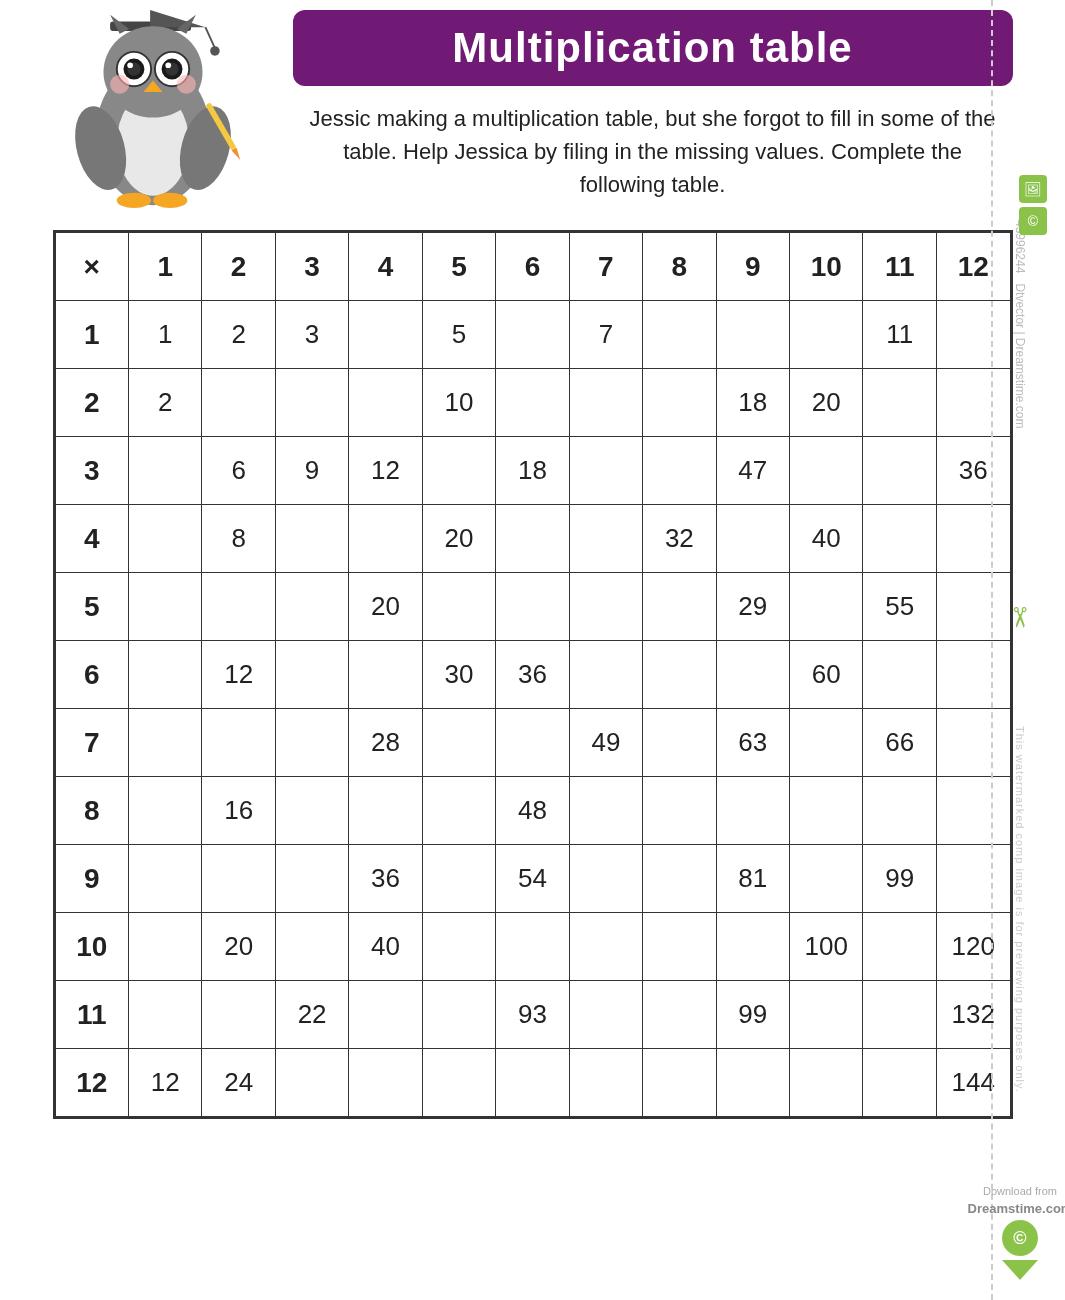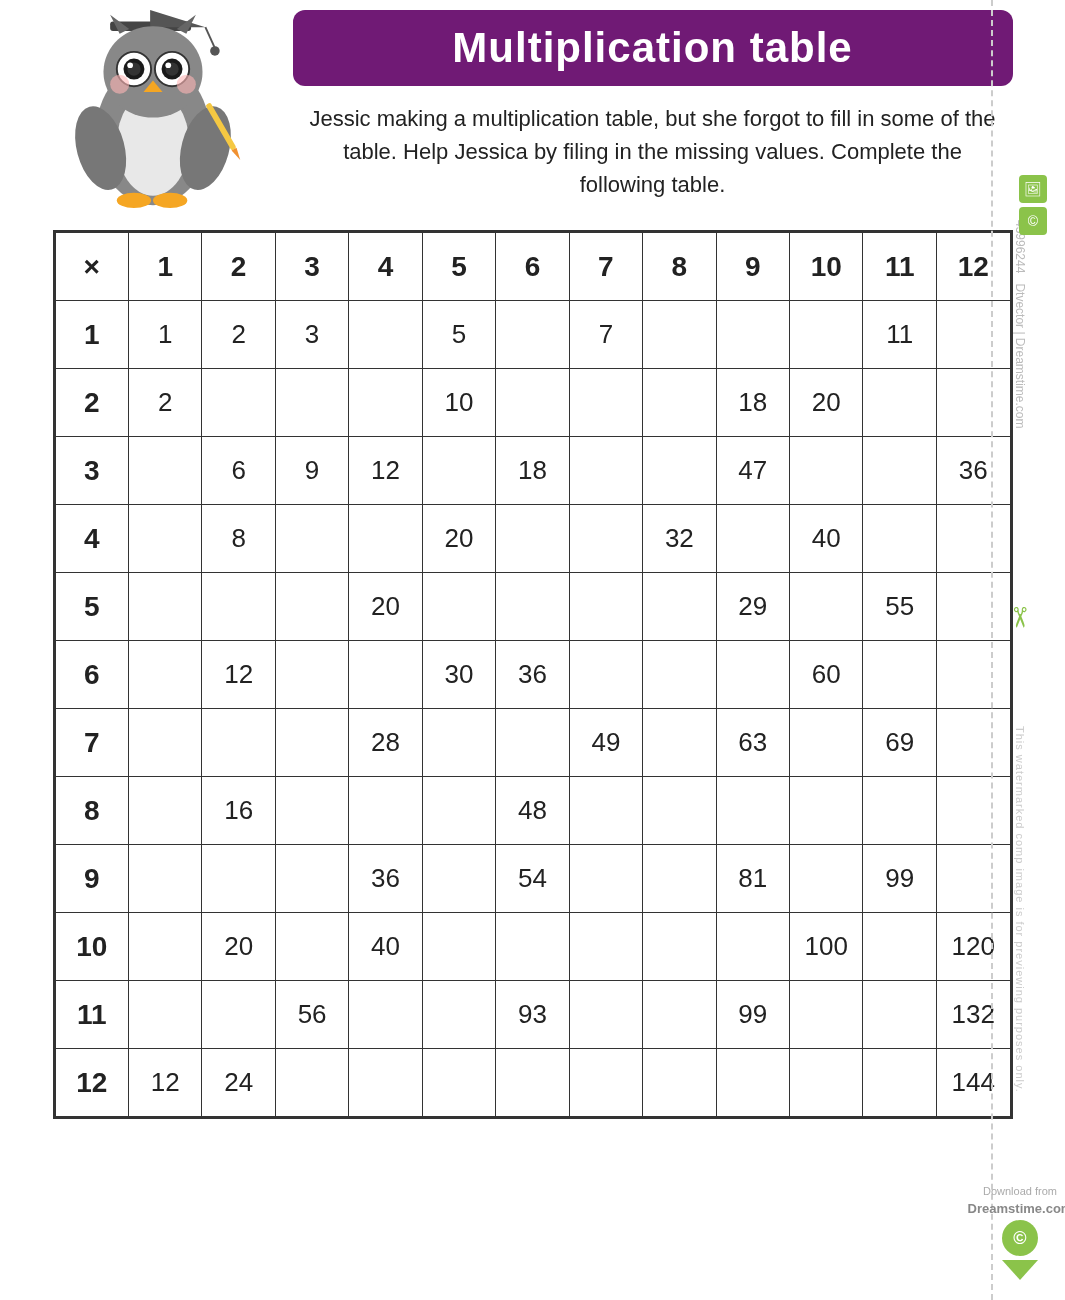--- a/index.html
+++ b/index.html
@@ -314,21 +314,21 @@
             <td></td>
             <td></td>
             <td></td>
             <td>28</td>
             <td></td>
             <td></td>
             <td>49</td>
             <td></td>
             <td>63</td>
             <td></td>
-            <td>69</td>
+            <td>66</td>
             <td></td>
           </tr>
           <tr>
             <td class="header-cell">8</td>
             <td></td>
             <td>16</td>
             <td></td>
             <td></td>
             <td></td>
             <td>48</td>
@@ -366,21 +366,21 @@
             <td></td>
             <td></td>
             <td>100</td>
             <td></td>
             <td>120</td>
           </tr>
           <tr>
             <td class="header-cell">11</td>
             <td></td>
             <td></td>
-            <td>56</td>
+            <td>22</td>
             <td></td>
             <td></td>
             <td>93</td>
             <td></td>
             <td></td>
             <td>99</td>
             <td></td>
             <td></td>
             <td>132</td>
           </tr>

